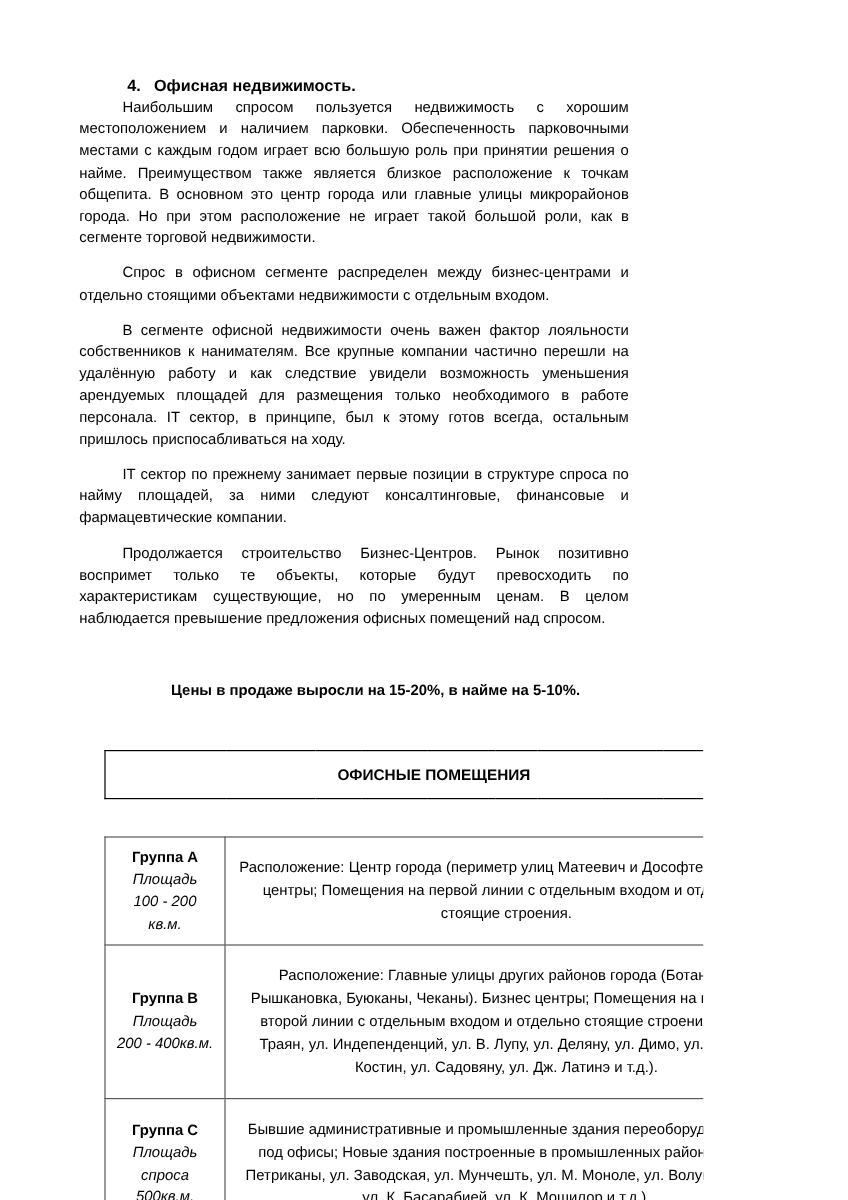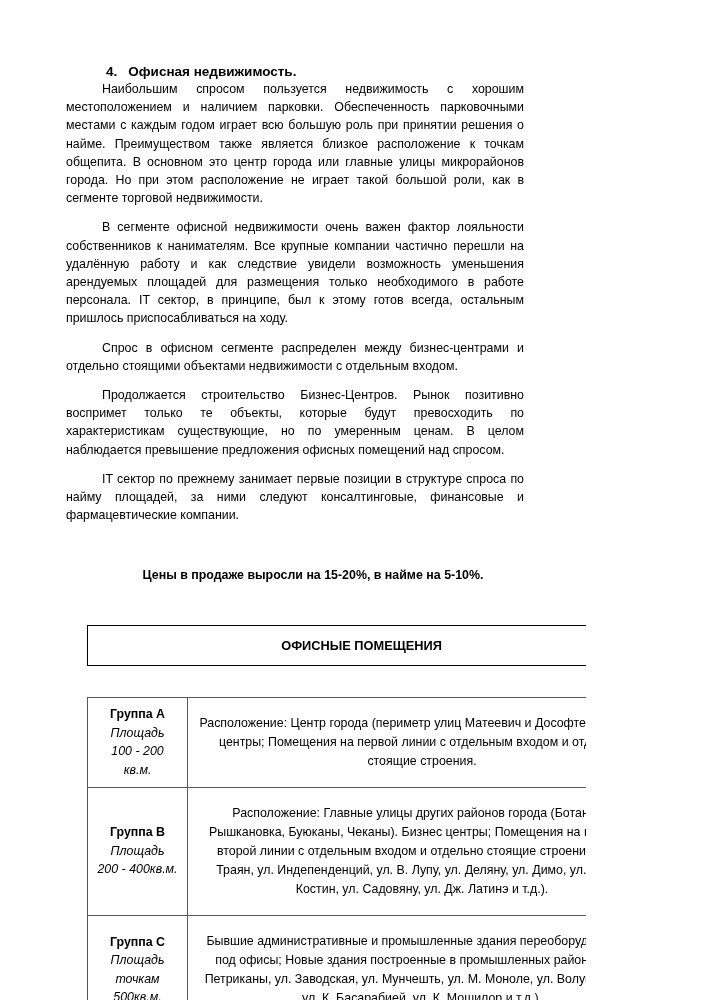--- a/index.html
+++ b/index.html
@@ -80,24 +80,24 @@
   }
 </style>
 </head>
 <body>
 
 <div class="page">
 
   <h2 class="heading"><span class="h-num">4.</span><span>Офисная недвижимость.</span></h2>
 
   <p class="para first">Наибольшим спросом пользуется недвижимость с хорошим местоположением и наличием парковки. Обеспеченность парковочными местами с каждым годом играет всю большую роль при принятии решения о найме. Преимуществом также является близкое расположение к точкам общепита. В основном это центр города или главные улицы микрорайонов города. Но при этом расположение не играет такой большой роли, как в сегменте торговой недвижимости.</p>
+  <p class="para">Спрос в офисном сегменте распределен между бизнес-центрами и отдельно стоящими объектами недвижимости с отдельным входом.</p>
   <p class="para">В сегменте офисной недвижимости очень важен фактор лояльности собственников к нанимателям. Все крупные компании частично перешли на удалённую работу и как следствие увидели возможность уменьшения арендуемых площадей для размещения только необходимого в работе персонала. IT сектор, в принципе, был к этому готов всегда, остальным пришлось приспосабливаться на ходу.</p>
-  <p class="para">Спрос в офисном сегменте распределен между бизнес-центрами и отдельно стоящими объектами недвижимости с отдельным входом.</p>
+  <p class="para">IT сектор по прежнему занимает первые позиции в структуре спроса по найму площадей, за ними следуют консалтинговые, финансовые и фармацевтические компании.</p>
   <p class="para">Продолжается строительство Бизнес-Центров. Рынок позитивно воспримет только те объекты, которые будут превосходить по характеристикам существующие, но по умеренным ценам. В целом наблюдается превышение предложения офисных помещений над спросом.</p>
-  <p class="para">IT сектор по прежнему занимает первые позиции в структуре спроса по найму площадей, за ними следуют консалтинговые, финансовые и фармацевтические компании.</p>
   <p class="para prices">Цены в продаже  выросли на 15-20%, в найме на 5-10%.</p>
 
   <table class="price-table">
     <colgroup>
       <col style="width:101px">
       <col style="width:74px">
         <col style="width:38px">
         <col style="width:55px">
       <col style="width:57px">
         <col style="width:35px">
@@ -129,21 +129,21 @@
           <div class="g-name">Группа B</div>
           <div class="g-area">Площадь</div>
           <div class="g-area">200 - 400кв.м.</div>
         </td>
         <td class="g-desc">Расположение: Главные улицы других районов города (Ботаника, Рышкановка, Буюканы, Чеканы). Бизнес центры; Помещения на первой и второй линии с отдельным входом и отдельно стоящие строения. (бул. Траян, ул. Индепенденций, ул. В. Лупу, ул. Деляну, ул. Димо, ул. Мирон Костин, ул. Садовяну, ул. Дж. Латинэ и т.д.).</td>
       </tr>
       <tr class="row-c">
         <td class="g-left">
           <div class="g-name">Группа C</div>
           <div class="g-area">Площадь</div>
-          <div class="g-area">точкам</div>
+          <div class="g-area">спроса</div>
           <div class="g-area">500кв.м.</div>
         </td>
         <td class="g-desc">Бывшие административные и промышленные здания переоборудованные под офисы; Новые здания построенные в промышленных районах. (ул. Петриканы, ул. Заводская, ул. Мунчешть, ул. М. Моноле, ул. Волунтарилор ул. К. Басарабией, ул. К. Мошилор и т.д.).</td>
       </tr>
     </tbody>
   </table>
 
   <div class="footer-rule"></div>
 
 </div>

